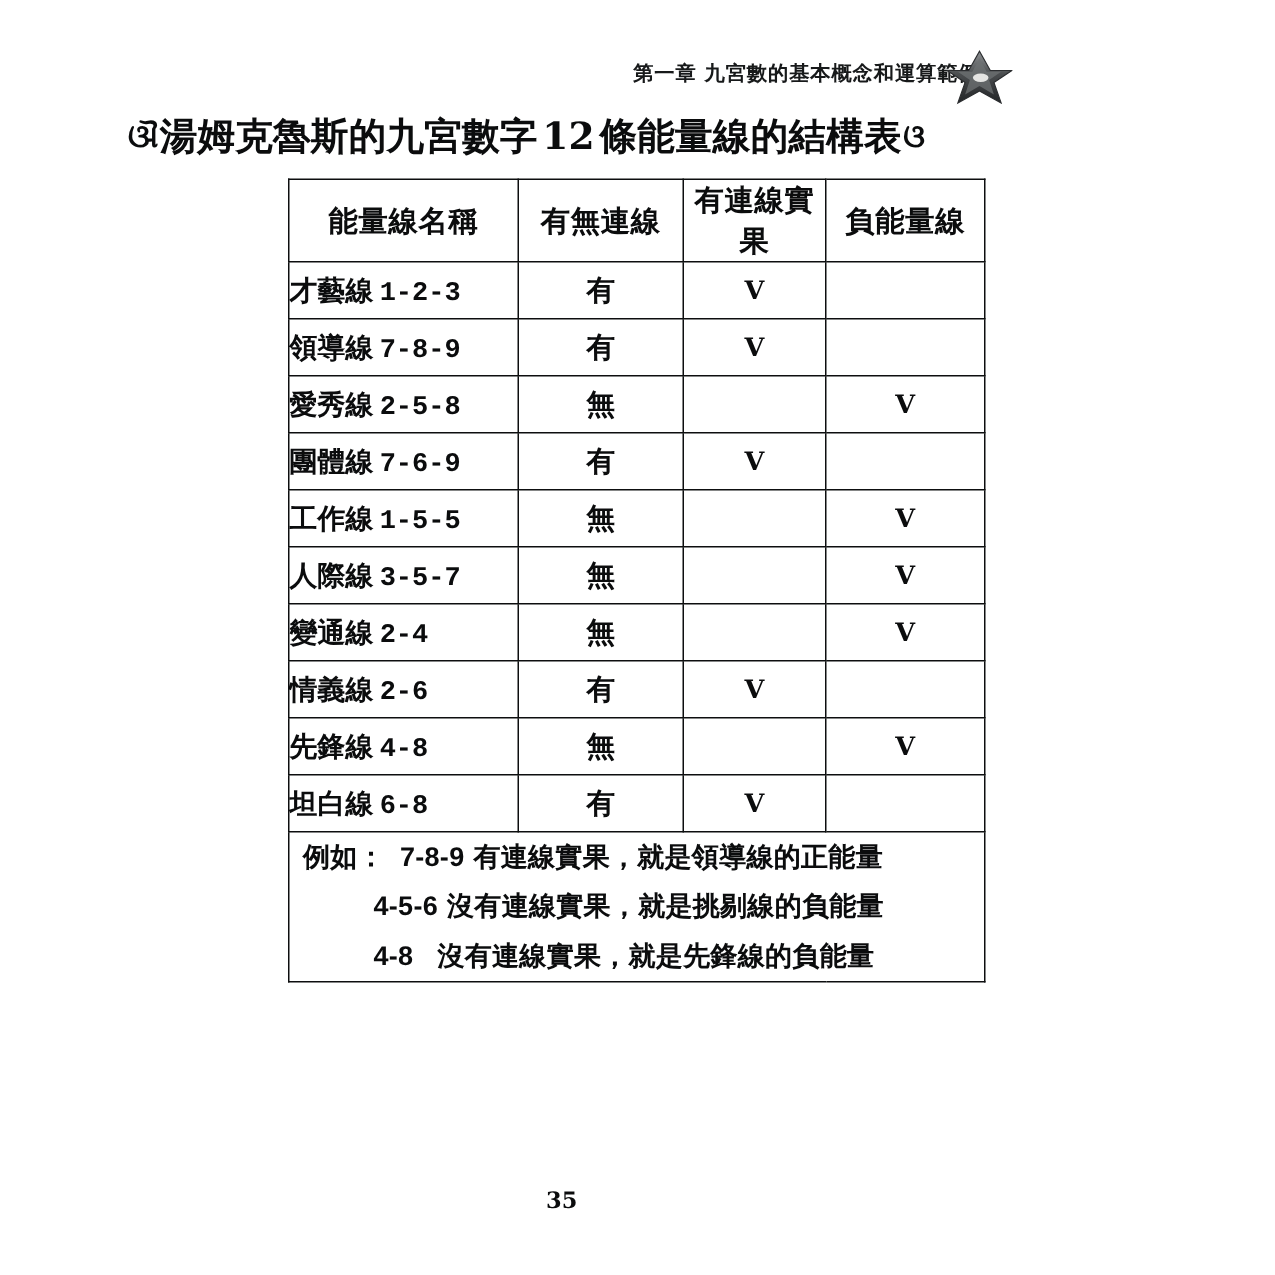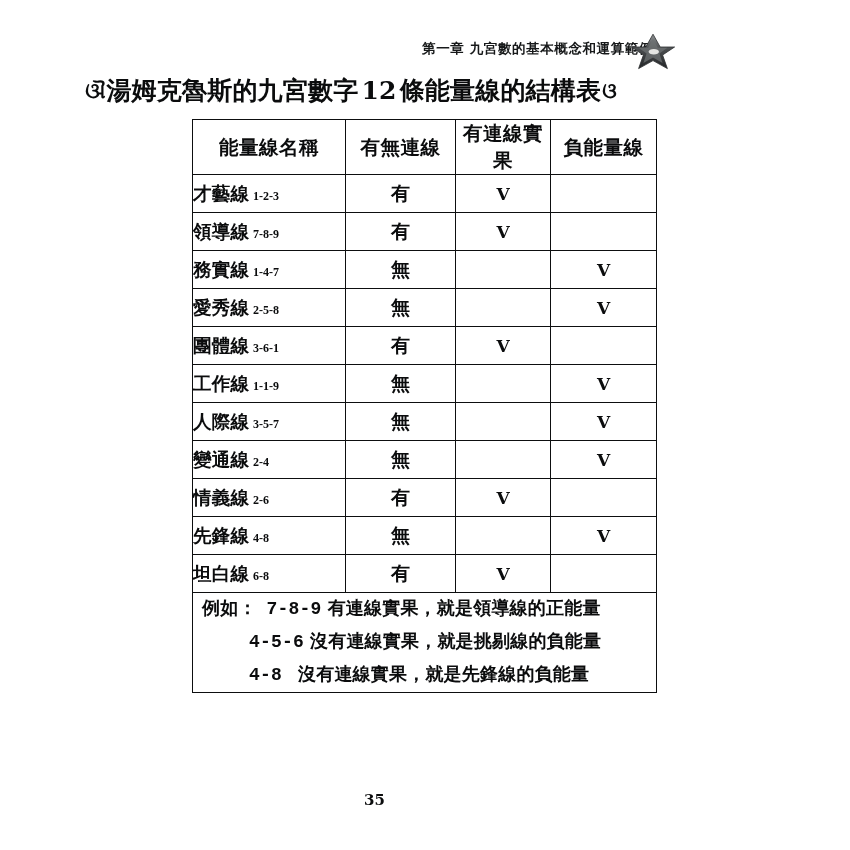--- a/index.html
+++ b/index.html
@@ -115,22 +115,22 @@
     text-align: left;
     padding-left: 9px;
     font-family: "DejaVu Serif", "Liberation Serif", serif;
     font-size: 18.5px;
     font-weight: bold;
     letter-spacing: 0.2px;
     color: #0b0c0d;
     white-space: nowrap;
   }
   .cell-name .line-digits {
-    font-family: Liberation Serif, serif;
-    font-size: 12px;
+    font-family: Liberation Mono, monospace;
+    font-size: 18px;
     letter-spacing: 0;
     padding-left: 4px;
   }
   .cell-has {
     text-align: center;
     font-family: "DejaVu Serif", "Liberation Serif", serif;
     font-size: 19px;
     font-weight: bold;
     color: #0b0c0d;
   }
@@ -142,21 +142,21 @@
     color: #0b0c0d;
   }
 
   
   .note-cell {
     height: 130px;
     vertical-align: top;
     padding: 9px 0 0 0;
   }
   .note-line {
-    font-family: Liberation Mono, monospace;
+    font-family: Liberation Sans, sans-serif;
     font-size: 18px;
     font-weight: bold;
     letter-spacing: 0.2px;
     color: #0b0c0d;
     white-space: nowrap;
     line-height: 33px;
     padding-left: 9px;
   }
   .note-line.indent { padding-left: 56px; }
   .note-label { padding-right: 10px; }
@@ -223,39 +223,33 @@
         <td class="cell-mark">V</td>
         <td class="cell-mark"></td>
       </tr>
       <tr>
         <td class="cell-name"><span>領導線</span><span class="line-digits">7-8-9</span></td>
         <td class="cell-has">有</td>
         <td class="cell-mark">V</td>
         <td class="cell-mark"></td>
       </tr>
       <tr>
-        <td class="cell-name"><span>務實線</span><span class="line-digits">1-4-7</span></td>
-        <td class="cell-has">無</td>
-        <td class="cell-mark"></td>
-        <td class="cell-mark">V</td>
-      </tr>
-      <tr>
         <td class="cell-name"><span>愛秀線</span><span class="line-digits">2-5-8</span></td>
         <td class="cell-has">無</td>
         <td class="cell-mark"></td>
         <td class="cell-mark">V</td>
       </tr>
       <tr>
-        <td class="cell-name"><span>團體線</span><span class="line-digits">3-6-1</span></td>
-        <td class="cell-has">有</td>
-        <td class="cell-mark">V</td>
-        <td class="cell-mark"></td>
-      </tr>
-      <tr>
-        <td class="cell-name"><span>工作線</span><span class="line-digits">1-1-9</span></td>
+        <td class="cell-name"><span>團體線</span><span class="line-digits">7-6-9</span></td>
+        <td class="cell-has">有</td>
+        <td class="cell-mark">V</td>
+        <td class="cell-mark"></td>
+      </tr>
+      <tr>
+        <td class="cell-name"><span>工作線</span><span class="line-digits">1-5-5</span></td>
         <td class="cell-has">無</td>
         <td class="cell-mark"></td>
         <td class="cell-mark">V</td>
       </tr>
       <tr>
         <td class="cell-name"><span>人際線</span><span class="line-digits">3-5-7</span></td>
         <td class="cell-has">無</td>
         <td class="cell-mark"></td>
         <td class="cell-mark">V</td>
       </tr>

